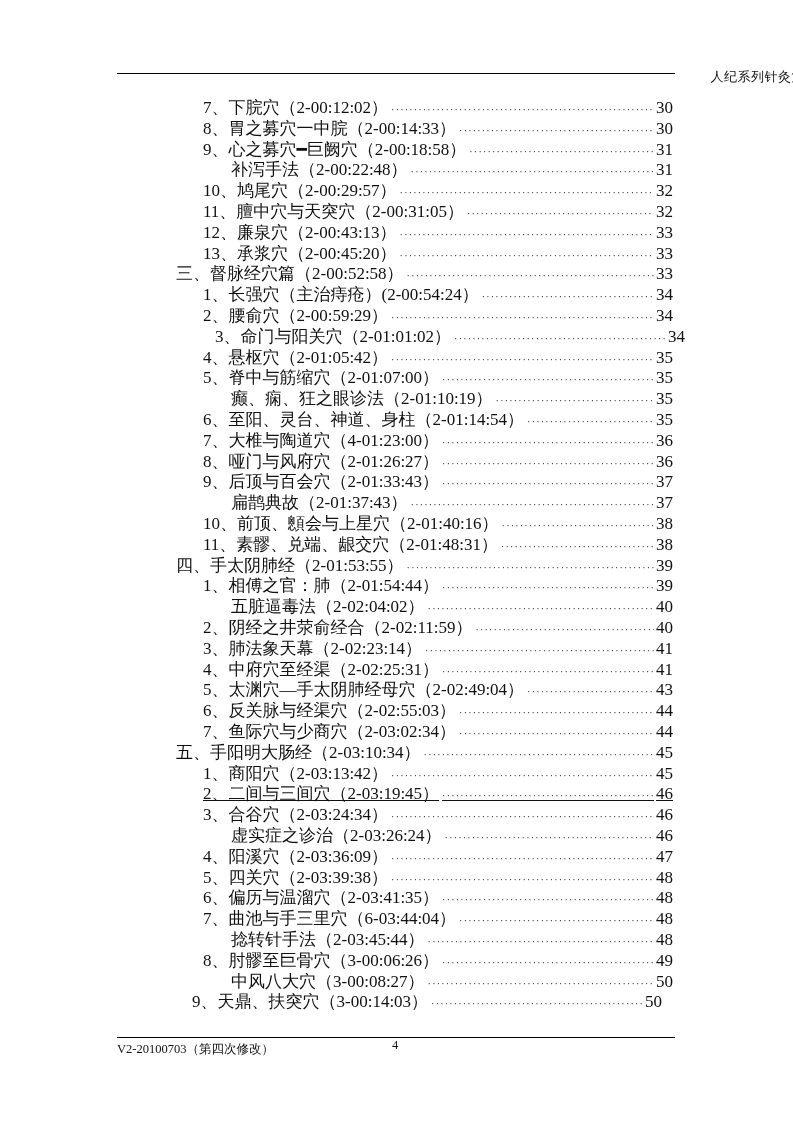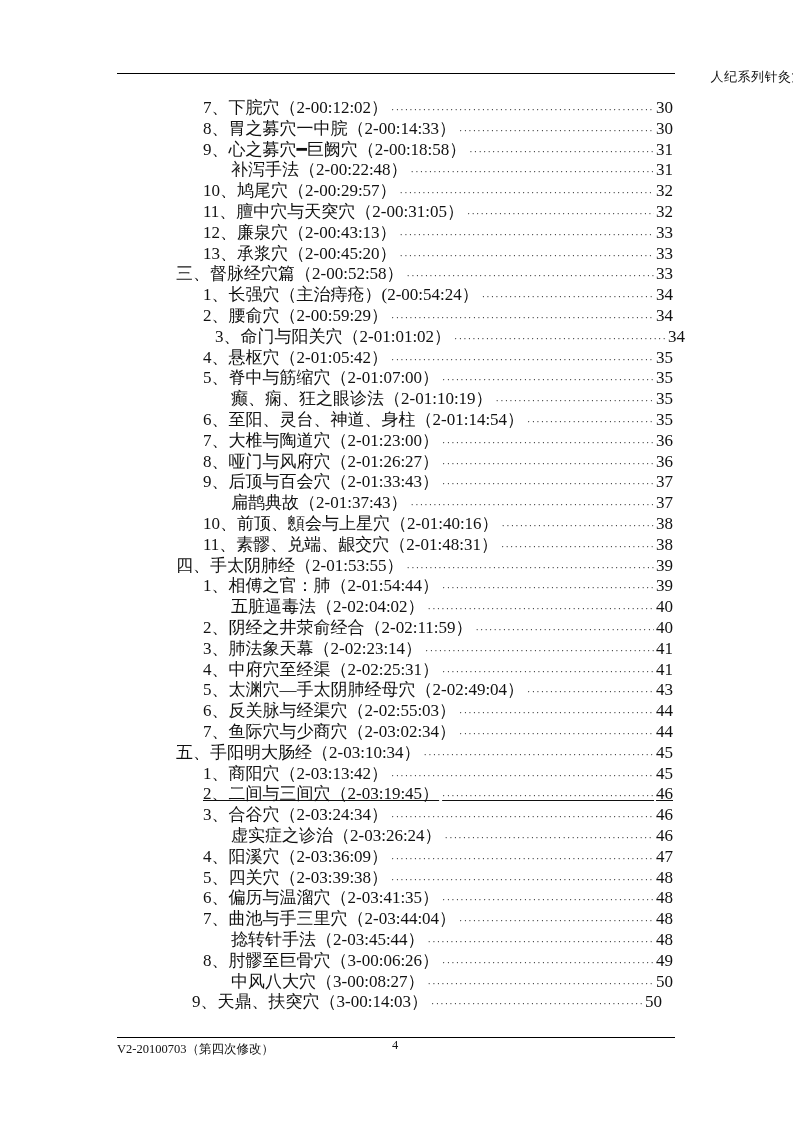--- a/index.html
+++ b/index.html
@@ -103,21 +103,21 @@
       <span class="label">癫、痫、狂之眼诊法（2-01:10:19）</span>
       <span class="leader"></span>
       <span class="page">35</span>
     </div>
     <div class="row" style="left: 203px; width: 470px; top: 312px;">
       <span class="label">6、至阳、灵台、神道、身柱（2-01:14:54）</span>
       <span class="leader"></span>
       <span class="page">35</span>
     </div>
     <div class="row" style="left: 203px; width: 470px; top: 332.8px;">
-      <span class="label">7、大椎与陶道穴（2-01:23:00）</span>
+      <span class="label">7、大椎与陶道穴（4-01:23:00）</span>
       <span class="leader"></span>
       <span class="page">36</span>
     </div>
     <div class="row" style="left: 203px; width: 470px; top: 353.6px;">
       <span class="label">8、哑门与风府穴（2-01:26:27）</span>
       <span class="leader"></span>
       <span class="page">36</span>
     </div>
     <div class="row" style="left: 203px; width: 470px; top: 374.4px;">
       <span class="label">9、后顶与百会穴（2-01:33:43）</span>
@@ -218,21 +218,21 @@
       <span class="label">5、四关穴（2-03:39:38）</span>
       <span class="leader"></span>
       <span class="page">48</span>
     </div>
     <div class="row" style="left: 203px; width: 470px; top: 790.4px;">
       <span class="label">6、偏历与温溜穴（2-03:41:35）</span>
       <span class="leader"></span>
       <span class="page">48</span>
     </div>
     <div class="row" style="left: 203px; width: 470px; top: 811.2px;">
-      <span class="label">7、曲池与手三里穴（2-03:44:04）</span>
+      <span class="label">7、曲池与手三里穴（6-03:44:04）</span>
       <span class="leader"></span>
       <span class="page">48</span>
     </div>
     <div class="row" style="left: 231px; width: 442px; top: 832px;">
       <span class="label">捻转针手法（2-03:45:44）</span>
       <span class="leader"></span>
       <span class="page">48</span>
     </div>
     <div class="row" style="left: 203px; width: 470px; top: 852.8px;">
       <span class="label">8、肘髎至巨骨穴（3-00:06:26）</span>

